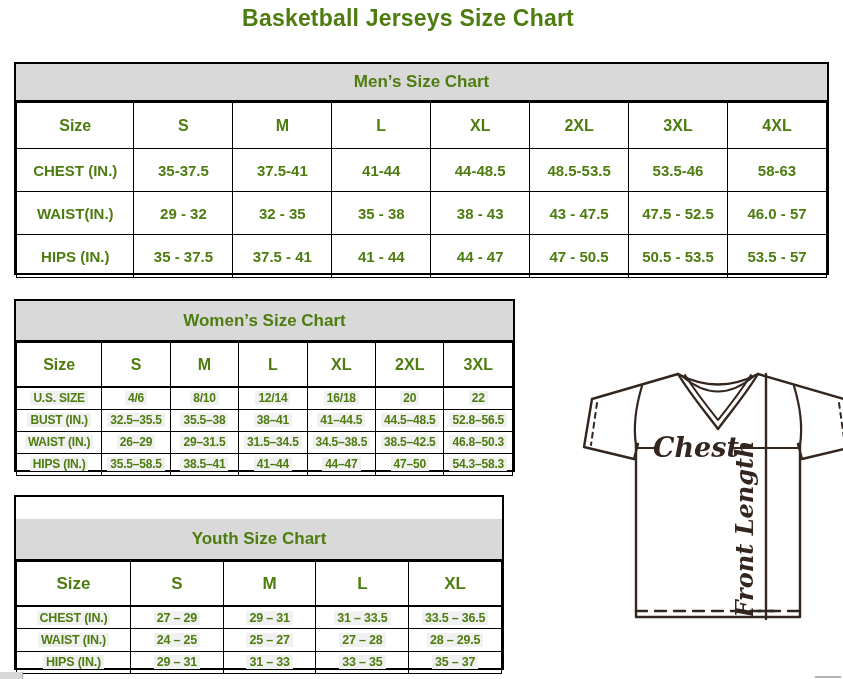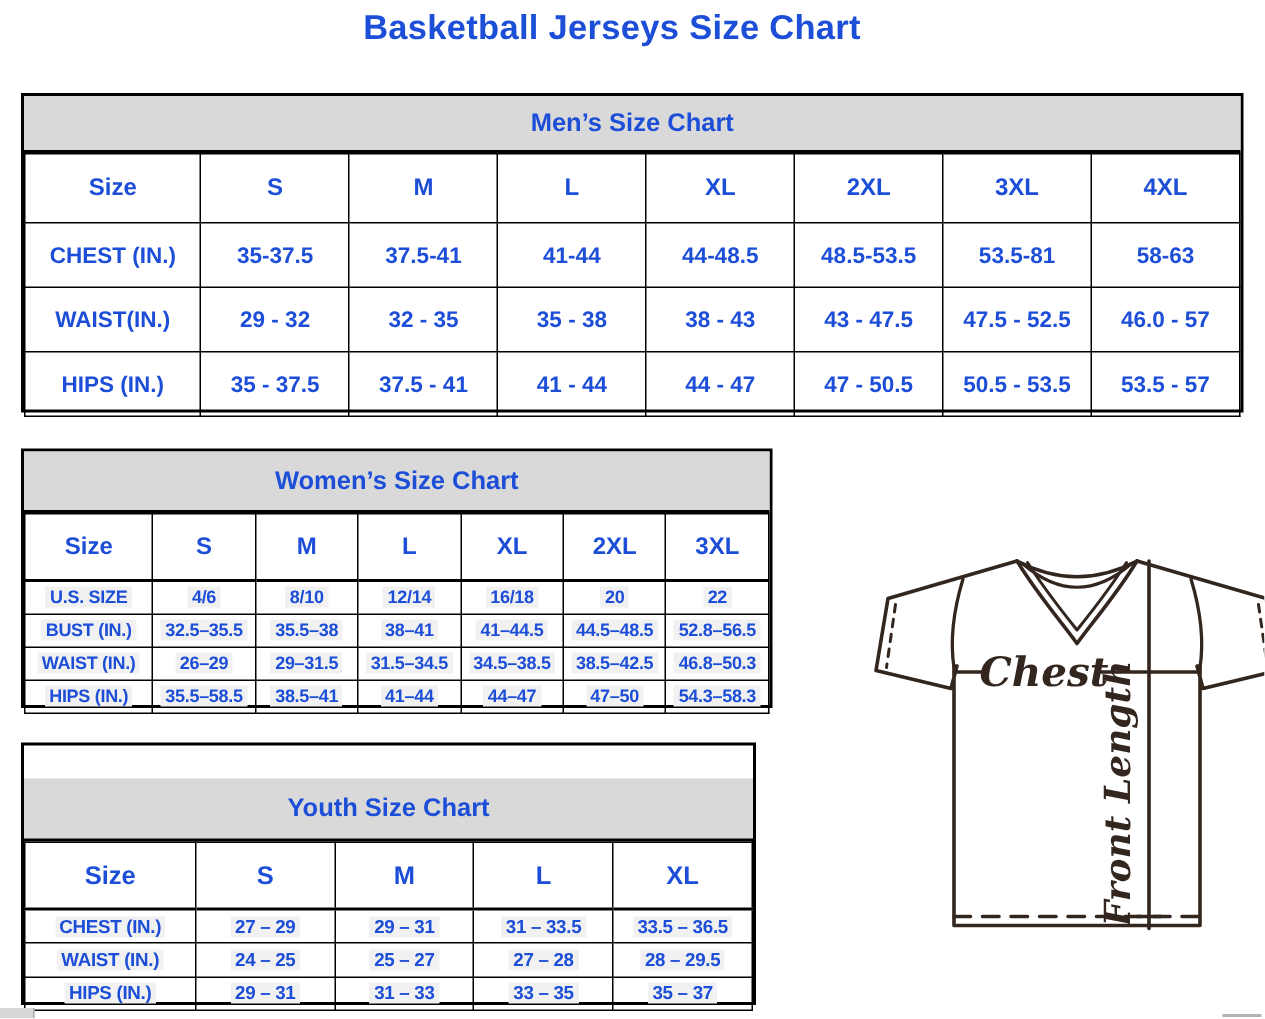--- a/index.html
+++ b/index.html
@@ -1,17 +1,17 @@
 <!DOCTYPE html>
 <html><head>
 <meta charset="utf-8">
 <style>
   html,body{margin:0;padding:0;background:#fff;}
   .page{position:relative;width:843px;height:679px;background:#fff;overflow:hidden;
-        font-family:"Liberation Sans",sans-serif;color:#1d4ed8;}
+        font-family:"Liberation Sans",sans-serif;color:#4d7c0f;}
   .page-title{position:absolute;top:5px;left:0;width:816px;text-align:center;
         font-size:23px;font-weight:bold;letter-spacing:0.2px;}
   .size-table{position:absolute;border:2px solid #000;box-sizing:border-box;background:#fff;}
   .tbl-title{background:#d9d9d9;border-bottom:2px solid #000;text-align:left;
         font-weight:bold;font-size:17px;display:flex;align-items:center;justify-content:center;}
   table{border-collapse:collapse;width:100%;table-layout:fixed;}
   th,td{border:1px solid #000;text-align:center;font-weight:bold;padding:0;vertical-align:middle;}
   .hl{display:inline-block;padding:0 3px;}
 
   
@@ -84,21 +84,21 @@
           </tr>
         </thead>
         <tbody>
           <tr>
             <th><span class="hl">CHEST (IN.)</span></th>
             <td><span class="hl">35-37.5</span></td>
             <td><span class="hl">37.5-41</span></td>
             <td><span class="hl">41-44</span></td>
             <td><span class="hl">44-48.5</span></td>
             <td><span class="hl">48.5-53.5</span></td>
-            <td><span class="hl">53.5-81</span></td>
+            <td><span class="hl">53.5-46</span></td>
             <td><span class="hl">58-63</span></td>
           </tr>
           <tr>
             <th><span class="hl">WAIST(IN.)</span></th>
             <td><span class="hl">29 - 32</span></td>
             <td><span class="hl">32 - 35</span></td>
             <td><span class="hl">35 - 38</span></td>
             <td><span class="hl">38 - 43</span></td>
             <td><span class="hl">43 - 47.5</span></td>
             <td><span class="hl">47.5 - 52.5</span></td>

